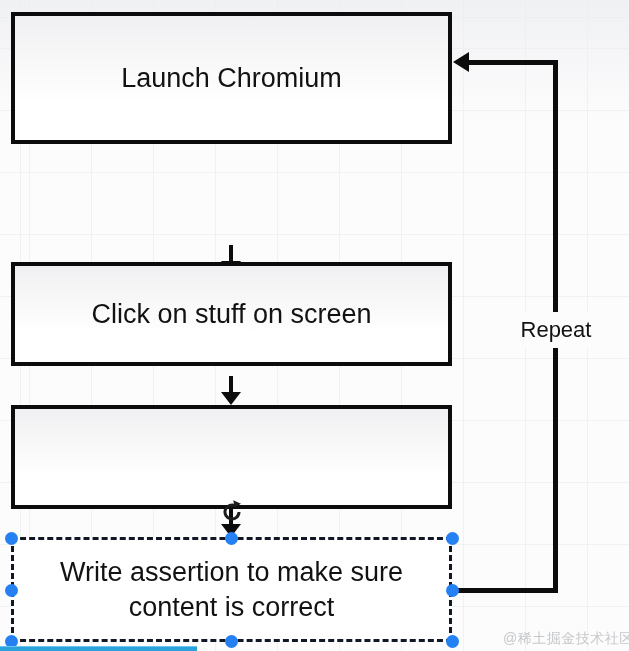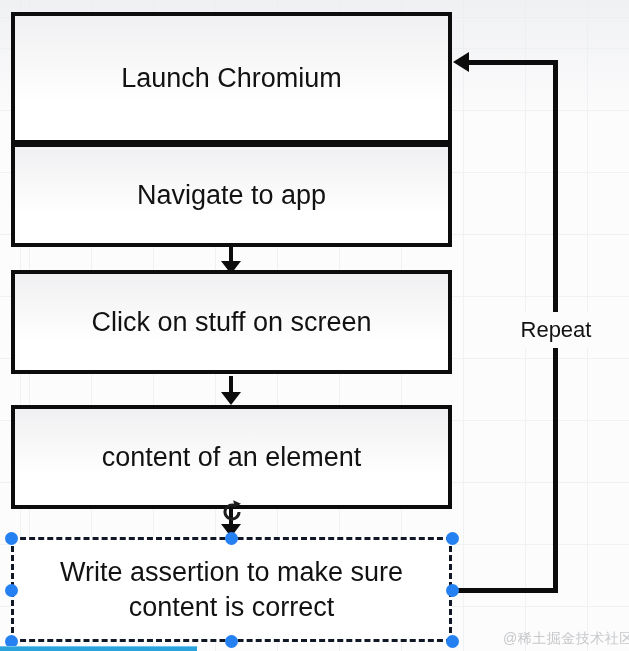--- a/index.html
+++ b/index.html
@@ -31,21 +31,21 @@
     align-items: center;
     text-align: center;
     font-size: 27px;
     line-height: 1.26;
     color: #121212;
     z-index: 2;
   }
   .node .line { display: block; }
   #node-1 { top: 12px;  height: 132px; }
   #node-2 { top: 143px; height: 104px; }
-  #node-3 { top: 270px; height: 104px; }
+  #node-3 { top: 262px; height: 104px; }
   #node-4 { top: 405px; height: 104px; }
   #node-5 {
     top: 537px; height: 105px;
     border: 3px dashed #101826;
     background: #ffffff;
   }
 
   
   .vstem {
     position: absolute;
@@ -140,30 +140,26 @@
 </style>
 </head>
 <body>
 
 <div id="canvas">
 
   <div class="node" id="node-1">
     <span class="line">Launch Chromium</span>
   </div>
 
-  <div class="node" id="node-2">
-    <span class="line">Navigate to app</span>
-  </div>
 
   <div class="node" id="node-3">
     <span class="line">Click on stuff on screen</span>
   </div>
 
   <div class="node" id="node-4">
-    <span class="line">content of an element</span>
   </div>
 
   <div class="node" id="node-5">
     <span class="line">Write assertion to make sure</span>
     <span class="line">content is correct</span>
   </div>
 
   <div class="vstem" id="stem-1"></div>
   <div class="down-head" id="head-1"></div>
 

